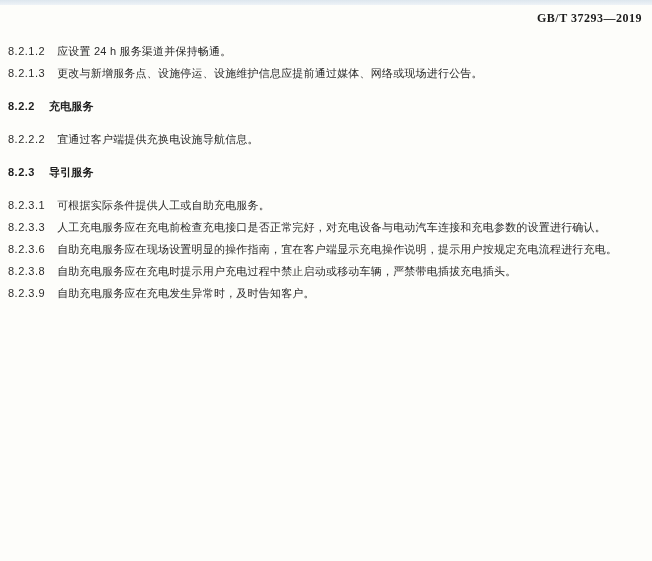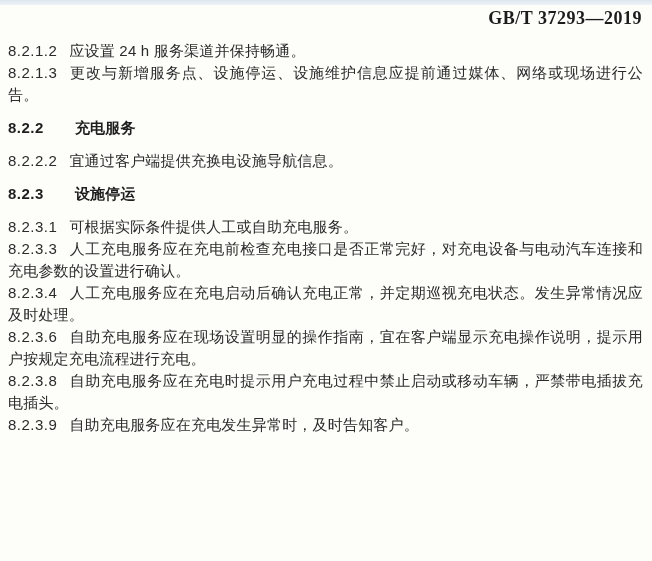--- a/index.html
+++ b/index.html
@@ -18,50 +18,50 @@
   .top-strip {
     width: 652px;
     height: 5px;
     background: linear-gradient(to bottom, #dde6ee, #eef3f7);
   }
   .doc-header {
     text-align: right;
     padding: 3px 10px 0 0;
     font-family: "Liberation Serif", serif;
     font-weight: bold;
-    font-size: 18px;
+    font-size: 12px;
     letter-spacing: 0.5px;
     color: #1c1c1c;
     height: 22px;
     line-height: 20px;
   }
   .doc-body {
     padding: 10px 9px 0 8px;
   }
   p.clause {
     margin: 0;
-    font-size: 15px;
+    font-size: 11px;
     line-height: 22px;
     text-align: justify;
     letter-spacing: 0.2px;
     color: #2b2b2b;
   }
   p.clause .num {
     display: inline-block;
     margin-right: 12px;
     letter-spacing: 0.5px;
     font-family: "Liberation Sans", sans-serif;
   }
   p.clause.heading {
     font-weight: bold;
     margin: 11px 0 11px 0;
     color: #1e1e1e;
   }
   p.clause.heading .num {
-    margin-right: 31px;
+    margin-right: 14px;
   }
 </style>
 </head>
 <body>
 
 <div class="top-strip"></div>
 
 <div class="doc-header">GB/T 37293—2019</div>
 
 <div class="doc-body">
@@ -69,28 +69,27 @@
   <p class="clause"><span class="num">8.2.1.2</span><span class="txt">应设置 24 h 服务渠道并保持畅通。</span></p>
 
   <p class="clause"><span class="num">8.2.1.3</span><span class="txt">更改与新增服务点、设施停运、设施维护信息应提前通过媒体、网络或现场进行公告。</span></p>
 
   <p class="clause heading"><span class="num">8.2.2</span><span class="txt">充电服务</span></p>
 
 
   <p class="clause"><span class="num">8.2.2.2</span><span class="txt">宜通过客户端提供充换电设施导航信息。</span></p>
 
 
-  <p class="clause heading"><span class="num">8.2.3</span><span class="txt">设施停运</span></p>
+  <p class="clause heading"><span class="num">8.2.3</span><span class="txt">导引服务</span></p>
 
   <p class="clause"><span class="num">8.2.3.1</span><span class="txt">可根据实际条件提供人工或自助充电服务。</span></p>
 
 
   <p class="clause"><span class="num">8.2.3.3</span><span class="txt">人工充电服务应在充电前检查充电接口是否正常完好，对充电设备与电动汽车连接和充电参数的设置进行确认。</span></p>
 
-  <p class="clause"><span class="num">8.2.3.4</span><span class="txt">人工充电服务应在充电启动后确认充电正常，并定期巡视充电状态。发生异常情况应及时处理。</span></p>
 
 
   <p class="clause"><span class="num">8.2.3.6</span><span class="txt">自助充电服务应在现场设置明显的操作指南，宜在客户端显示充电操作说明，提示用户按规定充电流程进行充电。</span></p>
 
 
   <p class="clause"><span class="num">8.2.3.8</span><span class="txt">自助充电服务应在充电时提示用户充电过程中禁止启动或移动车辆，严禁带电插拔充电插头。</span></p>
 
   <p class="clause"><span class="num">8.2.3.9</span><span class="txt">自助充电服务应在充电发生异常时，及时告知客户。</span></p>
 
 </div>

